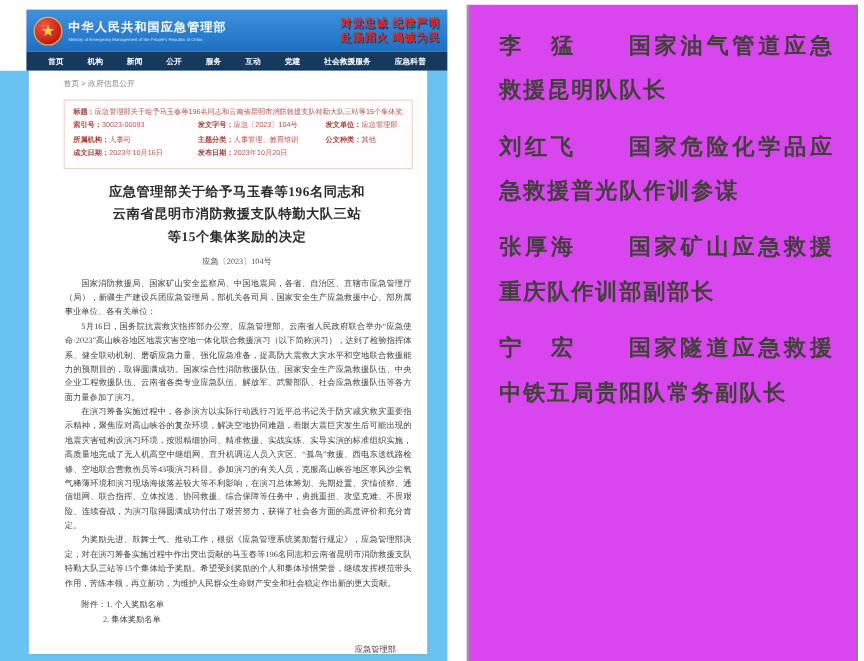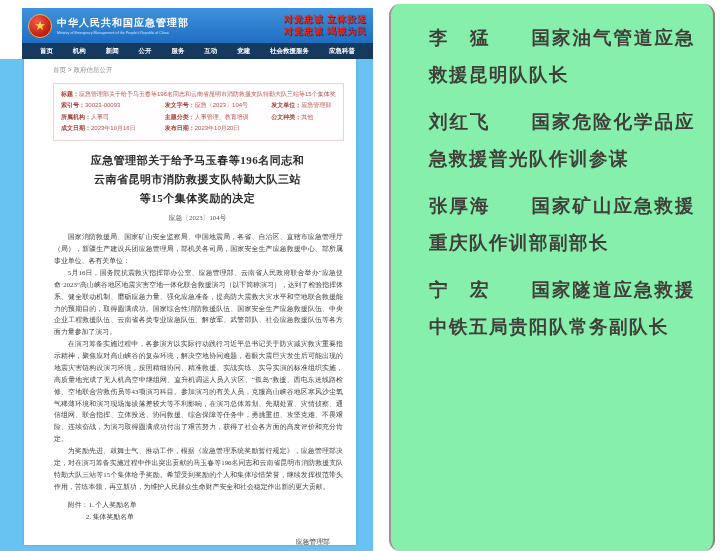--- a/index.html
+++ b/index.html
@@ -55,42 +55,42 @@
   .attach { padding:6px 13px 0 15px; font-family:"Liberation Serif", serif;
     font-size:6.9px; color:#3e3e3e; line-height:1.8; }
   .attach .a1 { text-indent:2em; }
   .attach .a2 { padding-left:4.6em; }
 
   .sign { padding:12px 26px 0 0; text-align:right; font-family:"Liberation Serif", serif;
     font-size:6.9px; color:#3e3e3e; line-height:1.9; }
 
   
   #list { position:absolute; left:389px; top:4px; width:326px; height:547px;
-    background:#86efac; border-left:2px solid #a2929a; border-right:2px solid #8e7e88;
-    padding:15px 18px 0 38px; overflow:hidden;border-radius:11px; }
+    background:#d946ef; border-left:2px solid #a2929a; border-right:2px solid #8e7e88;
+    padding:15px 18px 0 25px; overflow:hidden; }
   .entry { font-size:18.5px; line-height:37px; letter-spacing:1.5px; color:#413f3a;
     font-weight:600; text-align:justify; margin-bottom:10px;
     font-family:"Liberation Sans", sans-serif; }
 </style>
 </head>
 <body>
 
 <div id="stage">
 
   <div id="site">
 
     <div class="banner">
       <div class="emblem">★</div>
       <div class="banner-titles">
         <div class="banner-cn">中华人民共和国应急管理部</div>
         <div class="banner-en">Ministry of Emergency Management of the People's Republic of China</div>
       </div>
       <div class="banner-slogan">
-        <div>对党忠诚 立体投送</div>
-        <div>对党忠诚 竭诚为民</div>
+        <div>对党忠诚 纪律严明</div>
+        <div>赴汤蹈火 竭诚为民</div>
       </div>
     </div>
 
     <div class="nav">
       <span>首页</span>
       <span>机构</span>
       <span>新闻</span>
       <span>公开</span>
       <span>服务</span>
       <span>互动</span>

